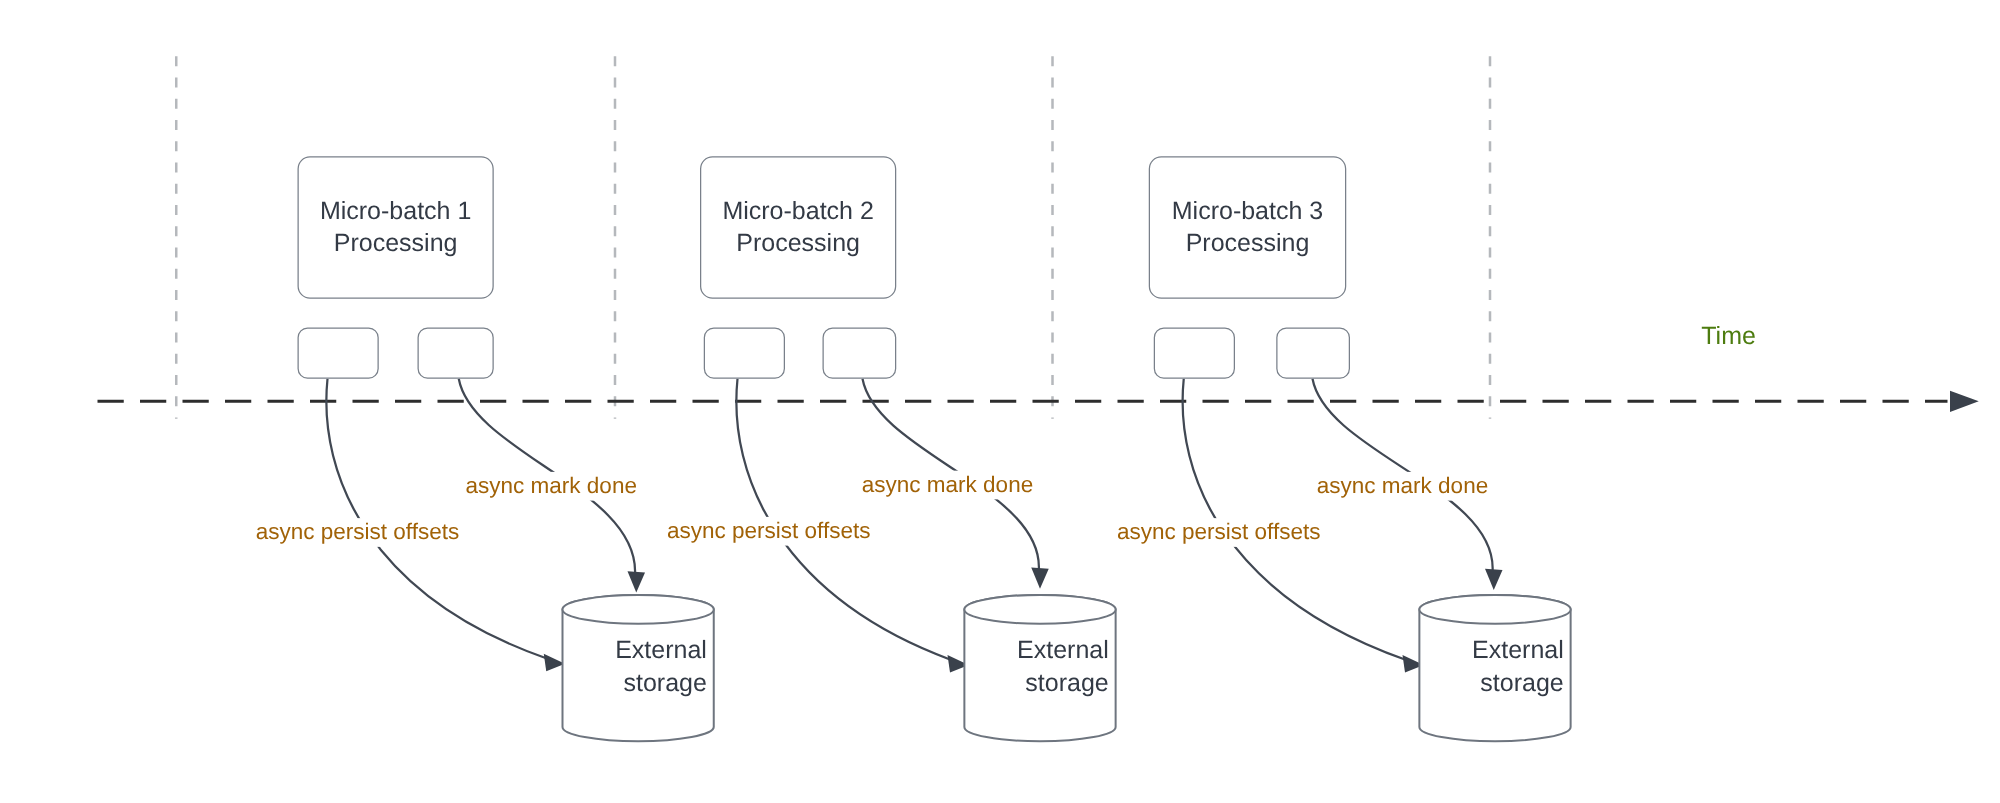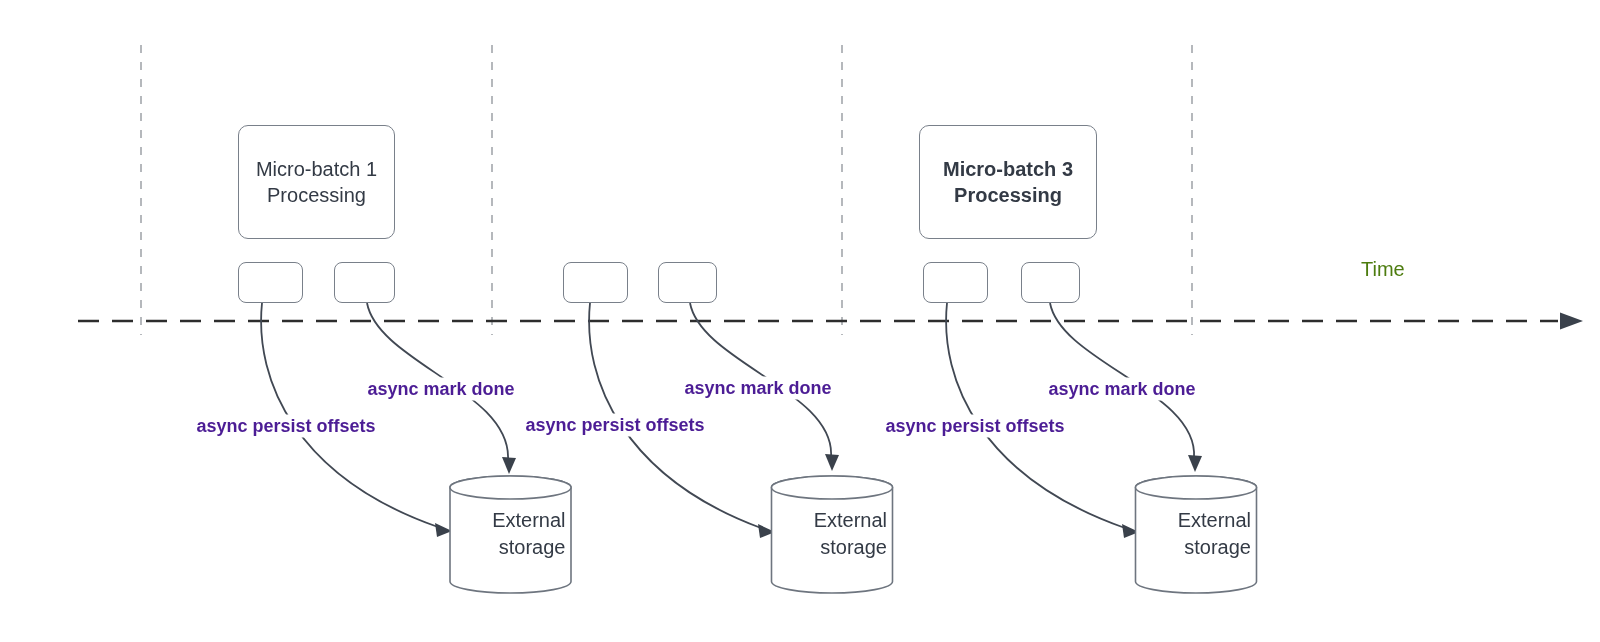--- a/index.html
+++ b/index.html
@@ -55,22 +55,22 @@
     font-size: 20px;
     line-height: 27px;
   }
   .edge-label {
     position: absolute;
     transform: translate(-50%, -50%);
     background: #ffffff;
     padding: 1px 3px;
     white-space: nowrap;
     font-size: 18px;
-    font-weight: bold;
-    color: #4c1d95;
+    font-weight: normal;
+    color: #a16207;
   }
   .time-label {
     position: absolute;
     left: 1361px;
     top: 258px;
     font-size: 20px;
     color: #4d7c0f;
   }
 </style>
 </head>
@@ -113,21 +113,24 @@
     </g>
     <g>
       <path d="M1135.5 487.5 V581.5 A60.5 11.5 0 0 0 1256.5 581.5 V487.5 A60.5 11.5 0 0 0 1135.5 487.5 Z" fill="#ffffff" stroke="#6e757f" stroke-width="1.6"></path>
       <ellipse cx="1196" cy="487.5" rx="60.5" ry="11.5" fill="#ffffff" stroke="#6e757f" stroke-width="1.6"></ellipse>
     </g>
   </svg>
 
   <div class="node-box" style="left:238px; top:125px; width:157px; height:114px;">
     <span>Micro-batch 1 Processing</span>
   </div>
-  <div class="node-box" style="left:919px; top:125px; width:178px; height:114px;font-weight:bold;">
+  <div class="node-box" style="left:560px; top:125px; width:157px; height:114px;">
+    <span>Micro-batch 2 Processing</span>
+  </div>
+  <div class="node-box" style="left:919px; top:125px; width:158px; height:114px;">
     <span>Micro-batch 3 Processing</span>
   </div>
 
   <div class="small-box" style="left:238px;"></div>
   <div class="small-box" style="left:334px; width:61px;"></div>
   <div class="small-box" style="left:563px;"></div>
   <div class="small-box" style="left:658px; width:59px;"></div>
   <div class="small-box" style="left:923px;"></div>
   <div class="small-box" style="left:1021px; width:59px;"></div>
 

